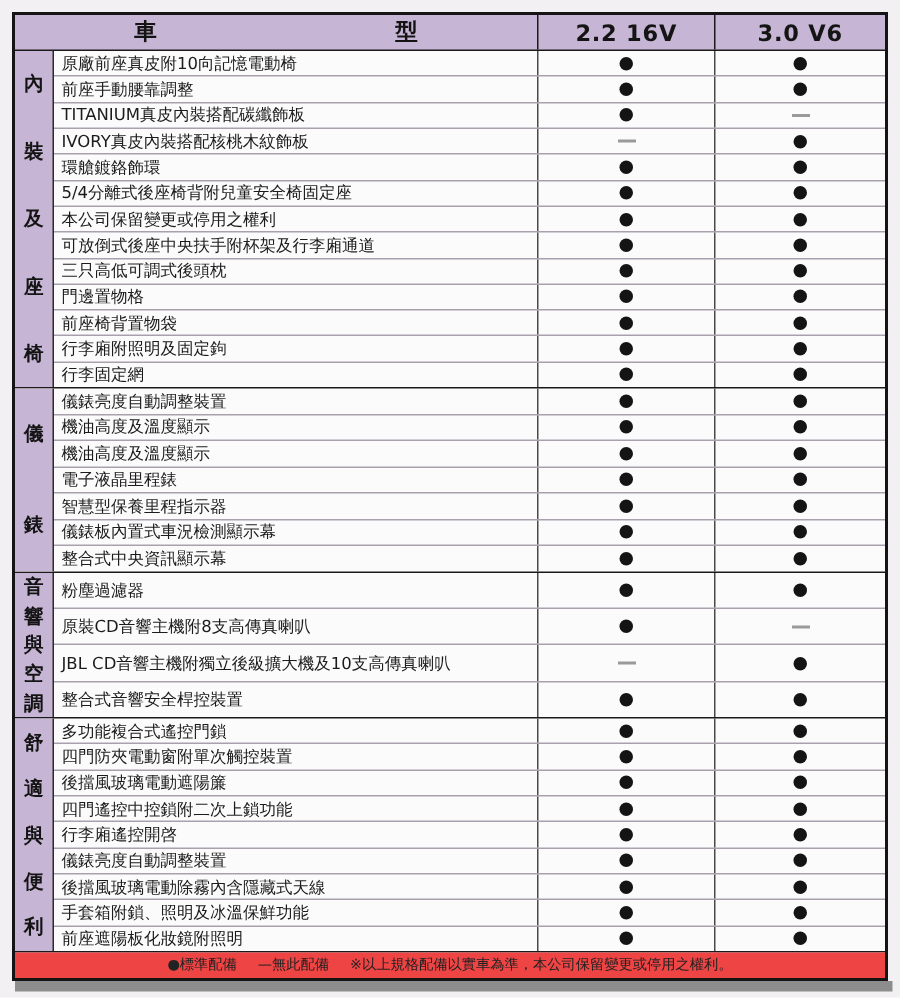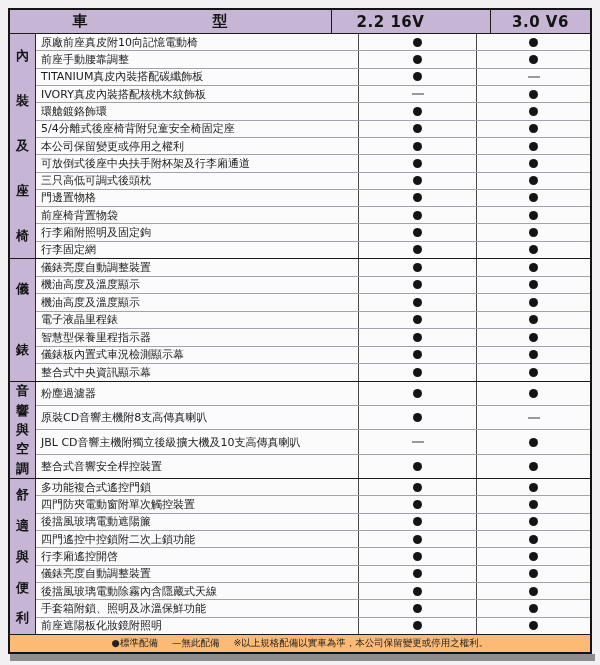--- a/index.html
+++ b/index.html
@@ -24,22 +24,22 @@
   .header-row{
     height:24px; flex:0 0 auto;
     background:var(--lavender,#c6b5d4);
     border-bottom:1px solid #1a1a1a;
     display:flex; align-items:stretch;
     font-weight:bold; font-size:15px; color:#141414;
   }
   .h-left{ flex:1; display:flex; align-items:center; }
   .h-left span{ flex:1; text-align:center; }
   .h-col{ width:118px; border-left:1px solid #1a1a1a;
-    display:flex; align-items:center; justify-content:center; letter-spacing:.5px;margin-left:41px;}
-  .h-col.c2{ width:100px; }
+    display:flex; align-items:center; justify-content:center; letter-spacing:.5px;}
+  .h-col.c2{ width:114px; }
   
   .tbody{ flex:1; display:flex; flex-direction:column; }
   .section{ display:flex; align-items:stretch; border-bottom:1px solid #1a1a1a; min-height:0; }
   .cat{
     width:26px; flex:0 0 auto;
     background:var(--lavender,#c6b5d4);
     border-right:1px solid #2a2a2a;
     display:flex; flex-direction:column; justify-content:space-around; align-items:center;
     font-weight:bold; font-size:13px; color:#141414;
   }
@@ -52,21 +52,21 @@
   }
   .cell{ width:118px; flex:0 0 auto; border-left:1px solid #4a4a4a;
     display:flex; align-items:center; justify-content:center; }
   .cell.c2{ width:114px; }
   .dot{ width:9px; height:9px; border-radius:50%; background:var(--dot,#141414); }
   .dash{ width:12px; height:2px; background:var(--dash,#9a9a9a); }
   
   .footer-row{
     height:17px; flex:0 0 auto;
     display:flex; align-items:center; justify-content:center; gap:14px;
-    font-size:9.5px; color:#222; background:#fdba74;
+    font-size:9.5px; color:#222; background:#ef4444;
   }
 </style>
 </head>
 <body>
 
 <div class="spec-table">
   <div class="header-row">
     <div class="h-left">
       <span>車</span>
       <span>型</span>

